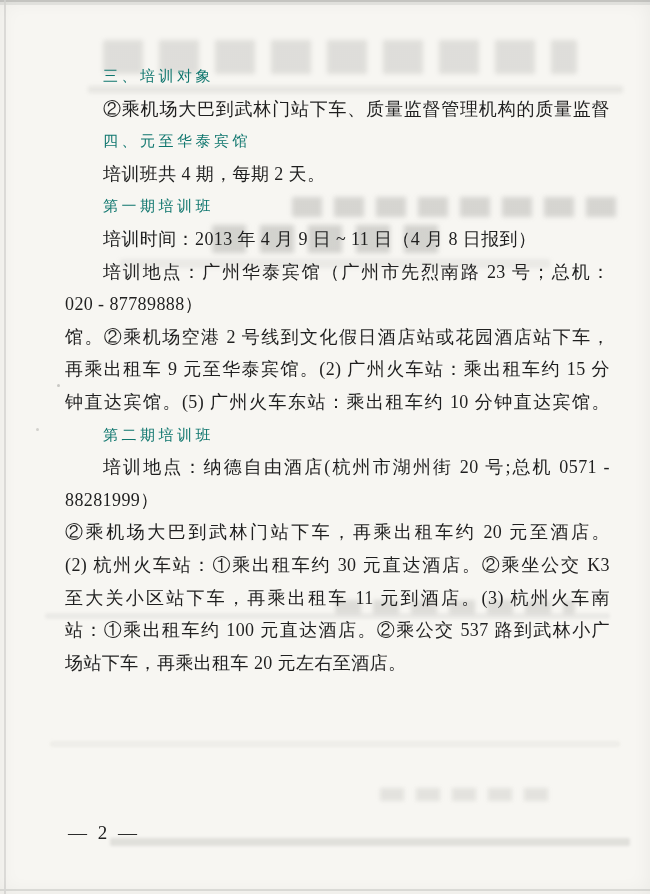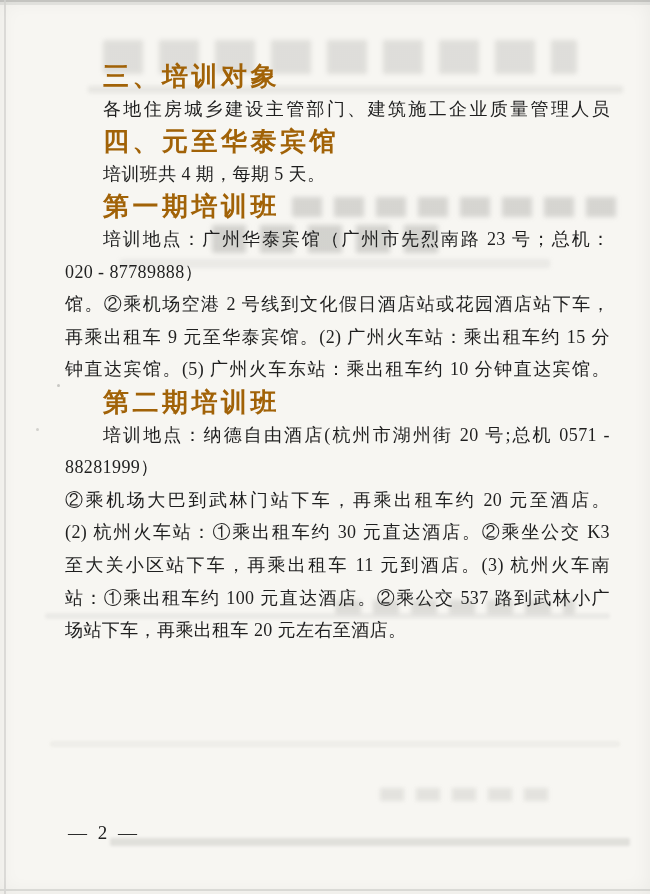--- a/index.html
+++ b/index.html
@@ -19,22 +19,22 @@
 
   
   .content{position:absolute;left:65px;top:60px;width:545px;}
   .line{
     height:32.6px;line-height:32.6px;font-size:18px;overflow:hidden;
     letter-spacing:.4px;
   }
   .jf{text-align:justify;text-align-last:justify;}
   .indent{text-indent:38px;}
   .h{
-    font-weight:700;font-size:26px;letter-spacing:3.5px;
-    font-family:"Liberation Sans","DejaVu Sans",sans-serif;color:#a16207;
+    font-weight:400;font-size:15px;letter-spacing:3.5px;
+    font-family:"Liberation Sans","DejaVu Sans",sans-serif;color:#0f766e;
   }
   .pagenum{
     position:absolute;left:68px;top:818px;height:30px;line-height:30px;
     font-size:19px;letter-spacing:3px;color:#222;
   }
 
   
   .ghost{position:absolute;pointer-events:none;border-radius:2px;}
   .g1{left:103px;top:40px;width:474px;height:34px;
       background:repeating-linear-gradient(90deg, rgba(118,118,114,.34) 0 40px, rgba(0,0,0,0) 40px 56px);
@@ -81,26 +81,27 @@
   <div class="ghost g7"></div>
   <div class="ghost g8"></div>
   <div class="ghost g9"></div>
   <div class="ghost g10"></div>
   <div class="speck s1"></div>
   <div class="speck s2"></div>
   <div class="speck s3"></div>
 
   <div class="content">
     <div class="line h indent">三、培训对象</div>
-    <div class="line jf indent">各地住房城乡建设主管部门、建筑施工企业质量管理人员</div>
+    <div class="line jf indent">②乘机场大巴到武林门站下车、质量监督管理机构的质量监督</div>
 
     <div class="line h indent">四、元至华泰宾馆</div>
-    <div class="line indent">培训班共 4 期，每期 5 天。</div>
+    <div class="line indent">培训班共 4 期，每期 2 天。</div>
 
     <div class="line h indent">第一期培训班</div>
+    <div class="line indent">培训时间：2013 年 4 月 9 日 ~ 11 日（4 月 8 日报到）</div>
     <div class="line jf indent">培训地点：广州华泰宾馆（广州市先烈南路 23 号；总机：</div>
     <div class="line">020 - 87789888）</div>
     <div class="line jf">馆。②乘机场空港 2 号线到文化假日酒店站或花园酒店站下车，</div>
     <div class="line jf">再乘出租车 9 元至华泰宾馆。(2) 广州火车站：乘出租车约 15 分</div>
     <div class="line jf">钟直达宾馆。(5) 广州火车东站：乘出租车约 10 分钟直达宾馆。</div>
 
     <div class="line h indent">第二期培训班</div>
     <div class="line jf indent">培训地点：纳德自由酒店(杭州市湖州街 20 号;总机 0571 -</div>
     <div class="line">88281999）</div>
     <div class="line jf">②乘机场大巴到武林门站下车，再乘出租车约 20 元至酒店。</div>

